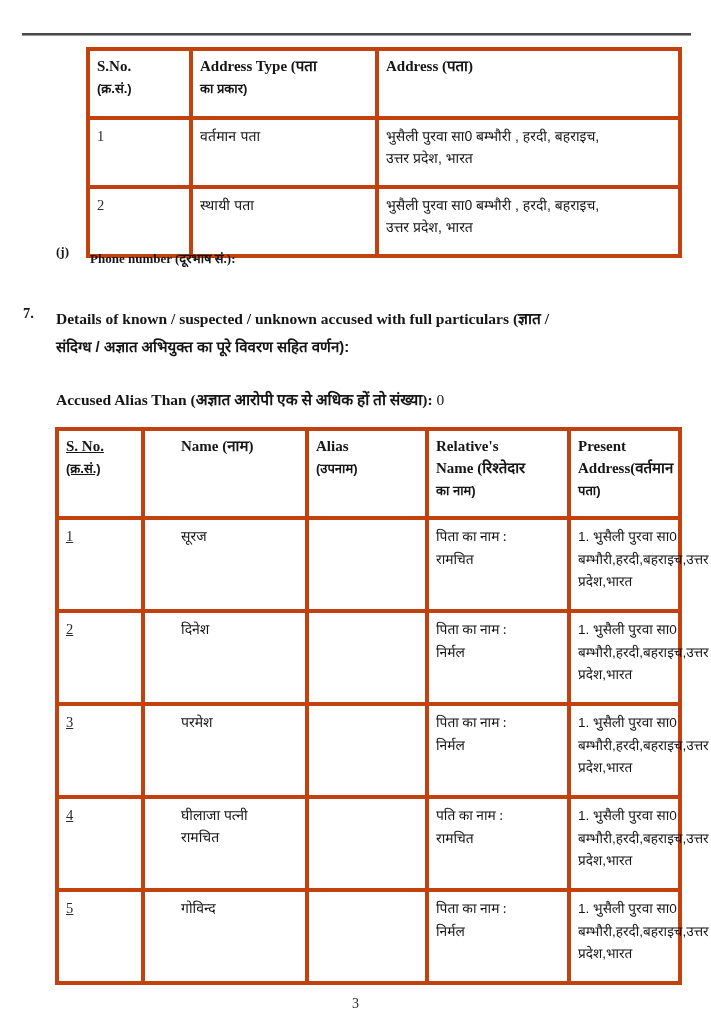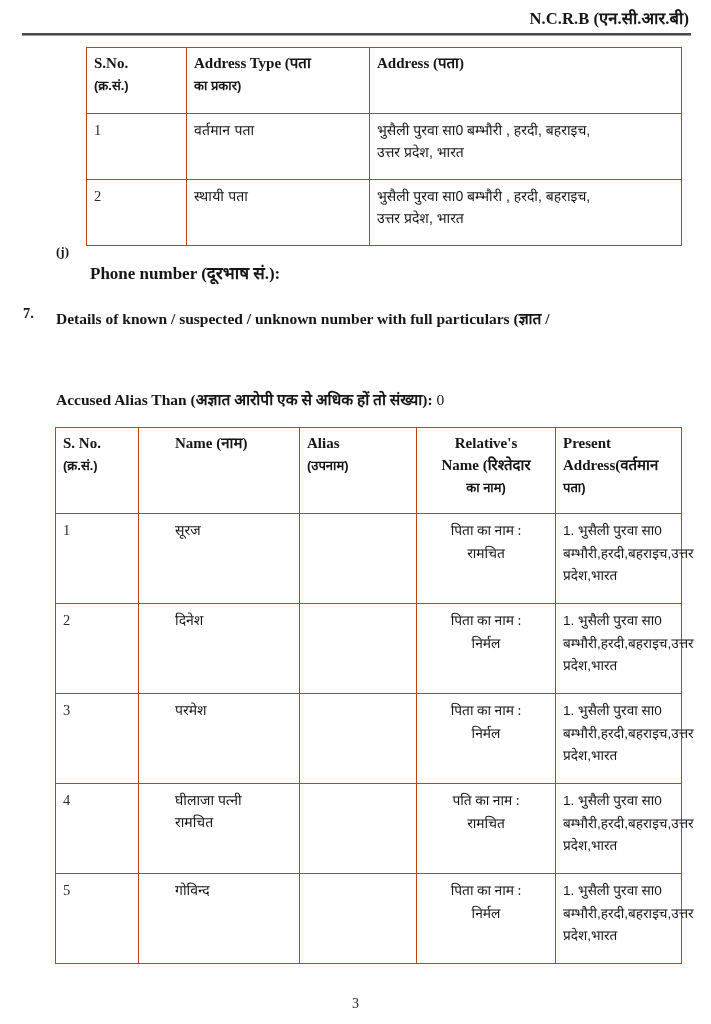--- a/index.html
+++ b/index.html
@@ -52,21 +52,21 @@
     border-bottom: 1px solid #9a9a9a;
   }
 
   
   table.doc {
     border-collapse: collapse;
     table-layout: fixed;
     background: #fff;
   }
   table.doc td, table.doc th {
-    border: 1px solid #c2410c;
+    border: 4px solid #c2410c;
     vertical-align: top;
     padding: 5px 7px 6px 7px;
     font-size: 14.5px;
     line-height: 1.52;
     font-weight: normal;
     text-align: left;
   }
   table.doc th {
     font-weight: bold;
     font-size: 15px;
@@ -112,22 +112,22 @@
   .phone-mark {
     position: absolute;
     left: 0;
     top: -5px;
     font-size: 13px;
     font-weight: bold;
   }
   .phone-label {
     position: absolute;
     left: 34px;
-    top: 12px;
-    font-size: 17px;
+    top: 0;
+    font-size: 13px;
     font-weight: bold;
     white-space: nowrap;
   }
   .mobile-label {
     position: absolute;
     left: 305px;
     top: 0;
     font-size: 15.5px;
     font-weight: bold;
     white-space: nowrap;
@@ -167,24 +167,24 @@
   .accused-more .val { font-weight: normal; }
 
   
   .acc-table-wrap {
     position: absolute;
     left: 55px;
     top: 427px;
     width: 627px;
   }
   table.acc { width: 627px; }
-  table.acc th.a1, table.acc td.a1 { width: 68px; }
+  table.acc th.a1, table.acc td.a1 { width: 68px; text-decoration: underline; }
   table.acc th.a2, table.acc td.a2 { width: 117px; padding-left: 36px; }
   table.acc th.a3, table.acc td.a3 { width: 102px; }
-  table.acc th.a4, table.acc td.a4 { width: 124px; text-align: center; }
+  table.acc th.a4, table.acc td.a4 { width: 124px; }
   table.acc th.a5, table.acc td.a5 { width: auto; }
   table.acc th { height: 74px; }
   table.acc td { height: 78px; }
   table.acc td.a5 .dev { font-size: 13.6px; line-height: 1.52; }
   table.acc td.a5 .addr-line1 { white-space: nowrap; }
   table.acc td.a4 .dev { font-size: 13.8px; font-family: Liberation Serif, serif; }
   table.acc td.a2 .dev { font-size: 14px; }
 
   
   .page-num {
@@ -195,23 +195,20 @@
     text-align: center;
     font-size: 14px;
     color: #2a2a2a;
   }
 </style>
 </head>
 <body>
 
 <div class="page">
 
-  <div class="hdr">
-    <div class="hdr-title">N.C.R.B (एन.सी.आर.बी)</div>
-  </div>
   <div class="hdr-rule"></div>
 
   <div class="addr-table-wrap">
     <table class="doc addr">
       <thead>
         <tr>
           <th class="c1">
             <span>S.No.</span><br>
             <span class="dev">(क्र.सं.)</span>
           </th>
@@ -249,21 +246,22 @@
     </table>
   </div>
 
   <div class="phone-row">
     <span class="phone-mark">(j)</span>
     <span class="phone-label">Phone number (दूरभाष सं.):</span>
   </div>
 
   <div class="sec7-num">7.</div>
   <div class="sec7-body">
-    <span>Details of known / suspected / unknown number with full particulars (ज्ञात /</span><br>
+    <span>Details of known / suspected / unknown accused with full particulars (ज्ञात /</span><br>
+    <span class="dev">संदिग्ध / अज्ञात अभियुक्त का पूरे विवरण सहित वर्णन):</span>
   </div>
 
   <div class="accused-more">
     <span>Accused Alias Than (अज्ञात आरोपी एक से अधिक हों तो संख्या):</span>
     <span class="val">0</span>
   </div>
 
   <div class="acc-table-wrap">
     <table class="doc acc">
       <thead>

